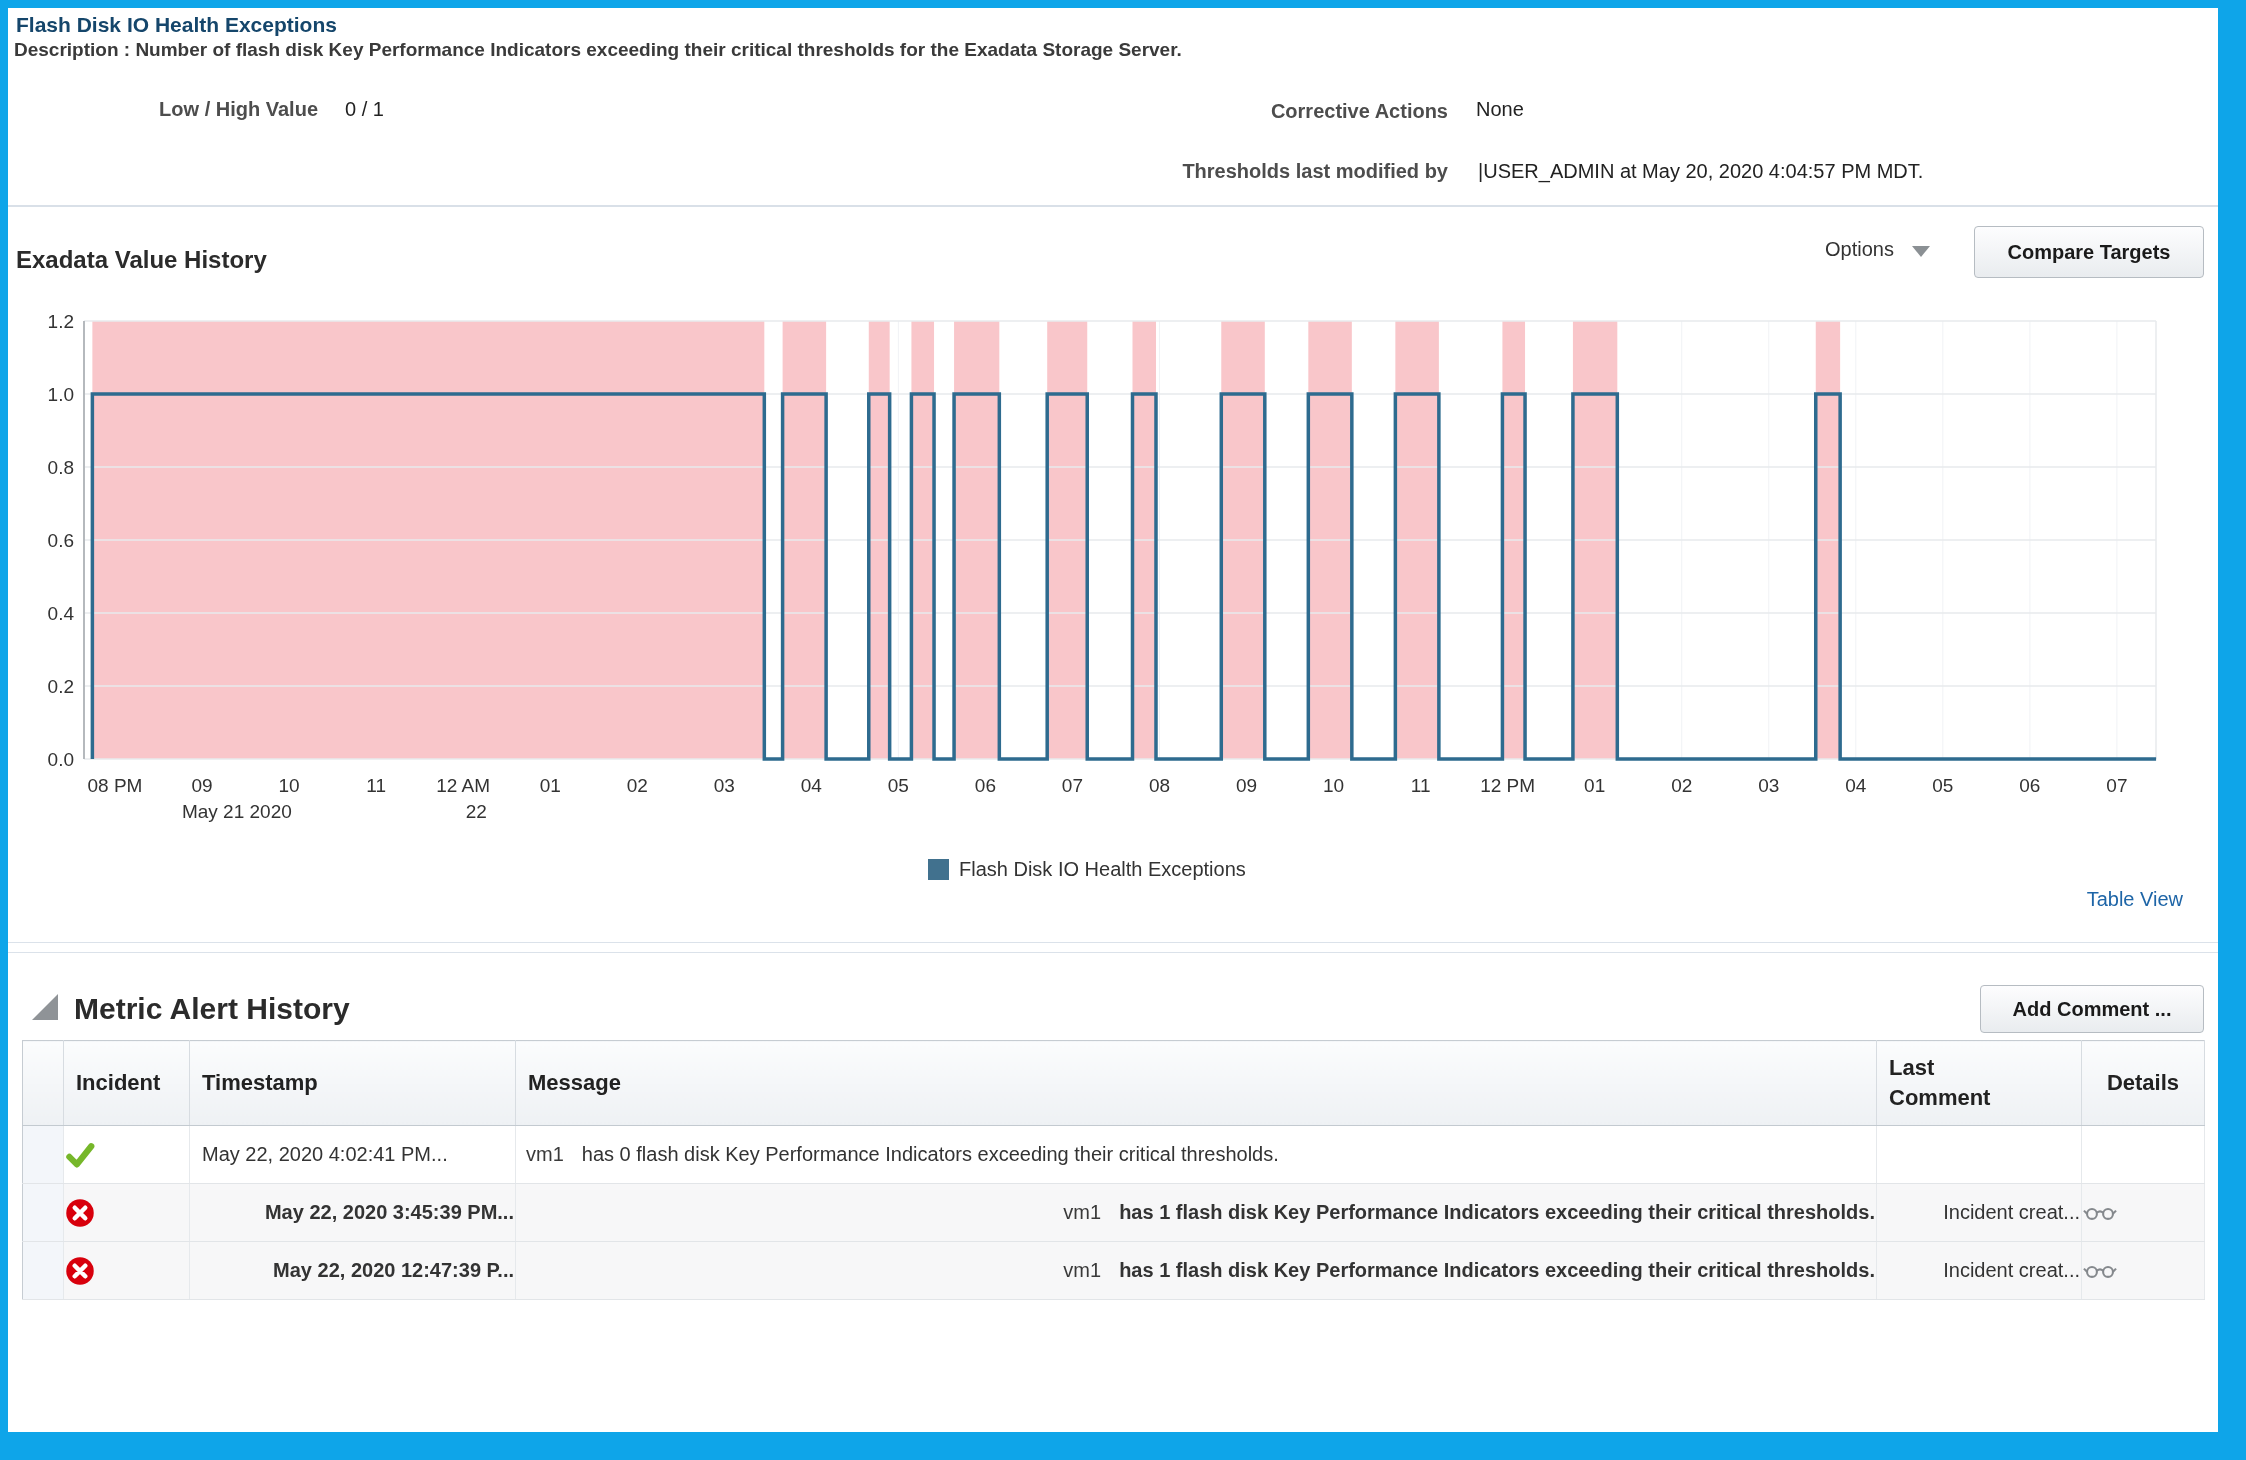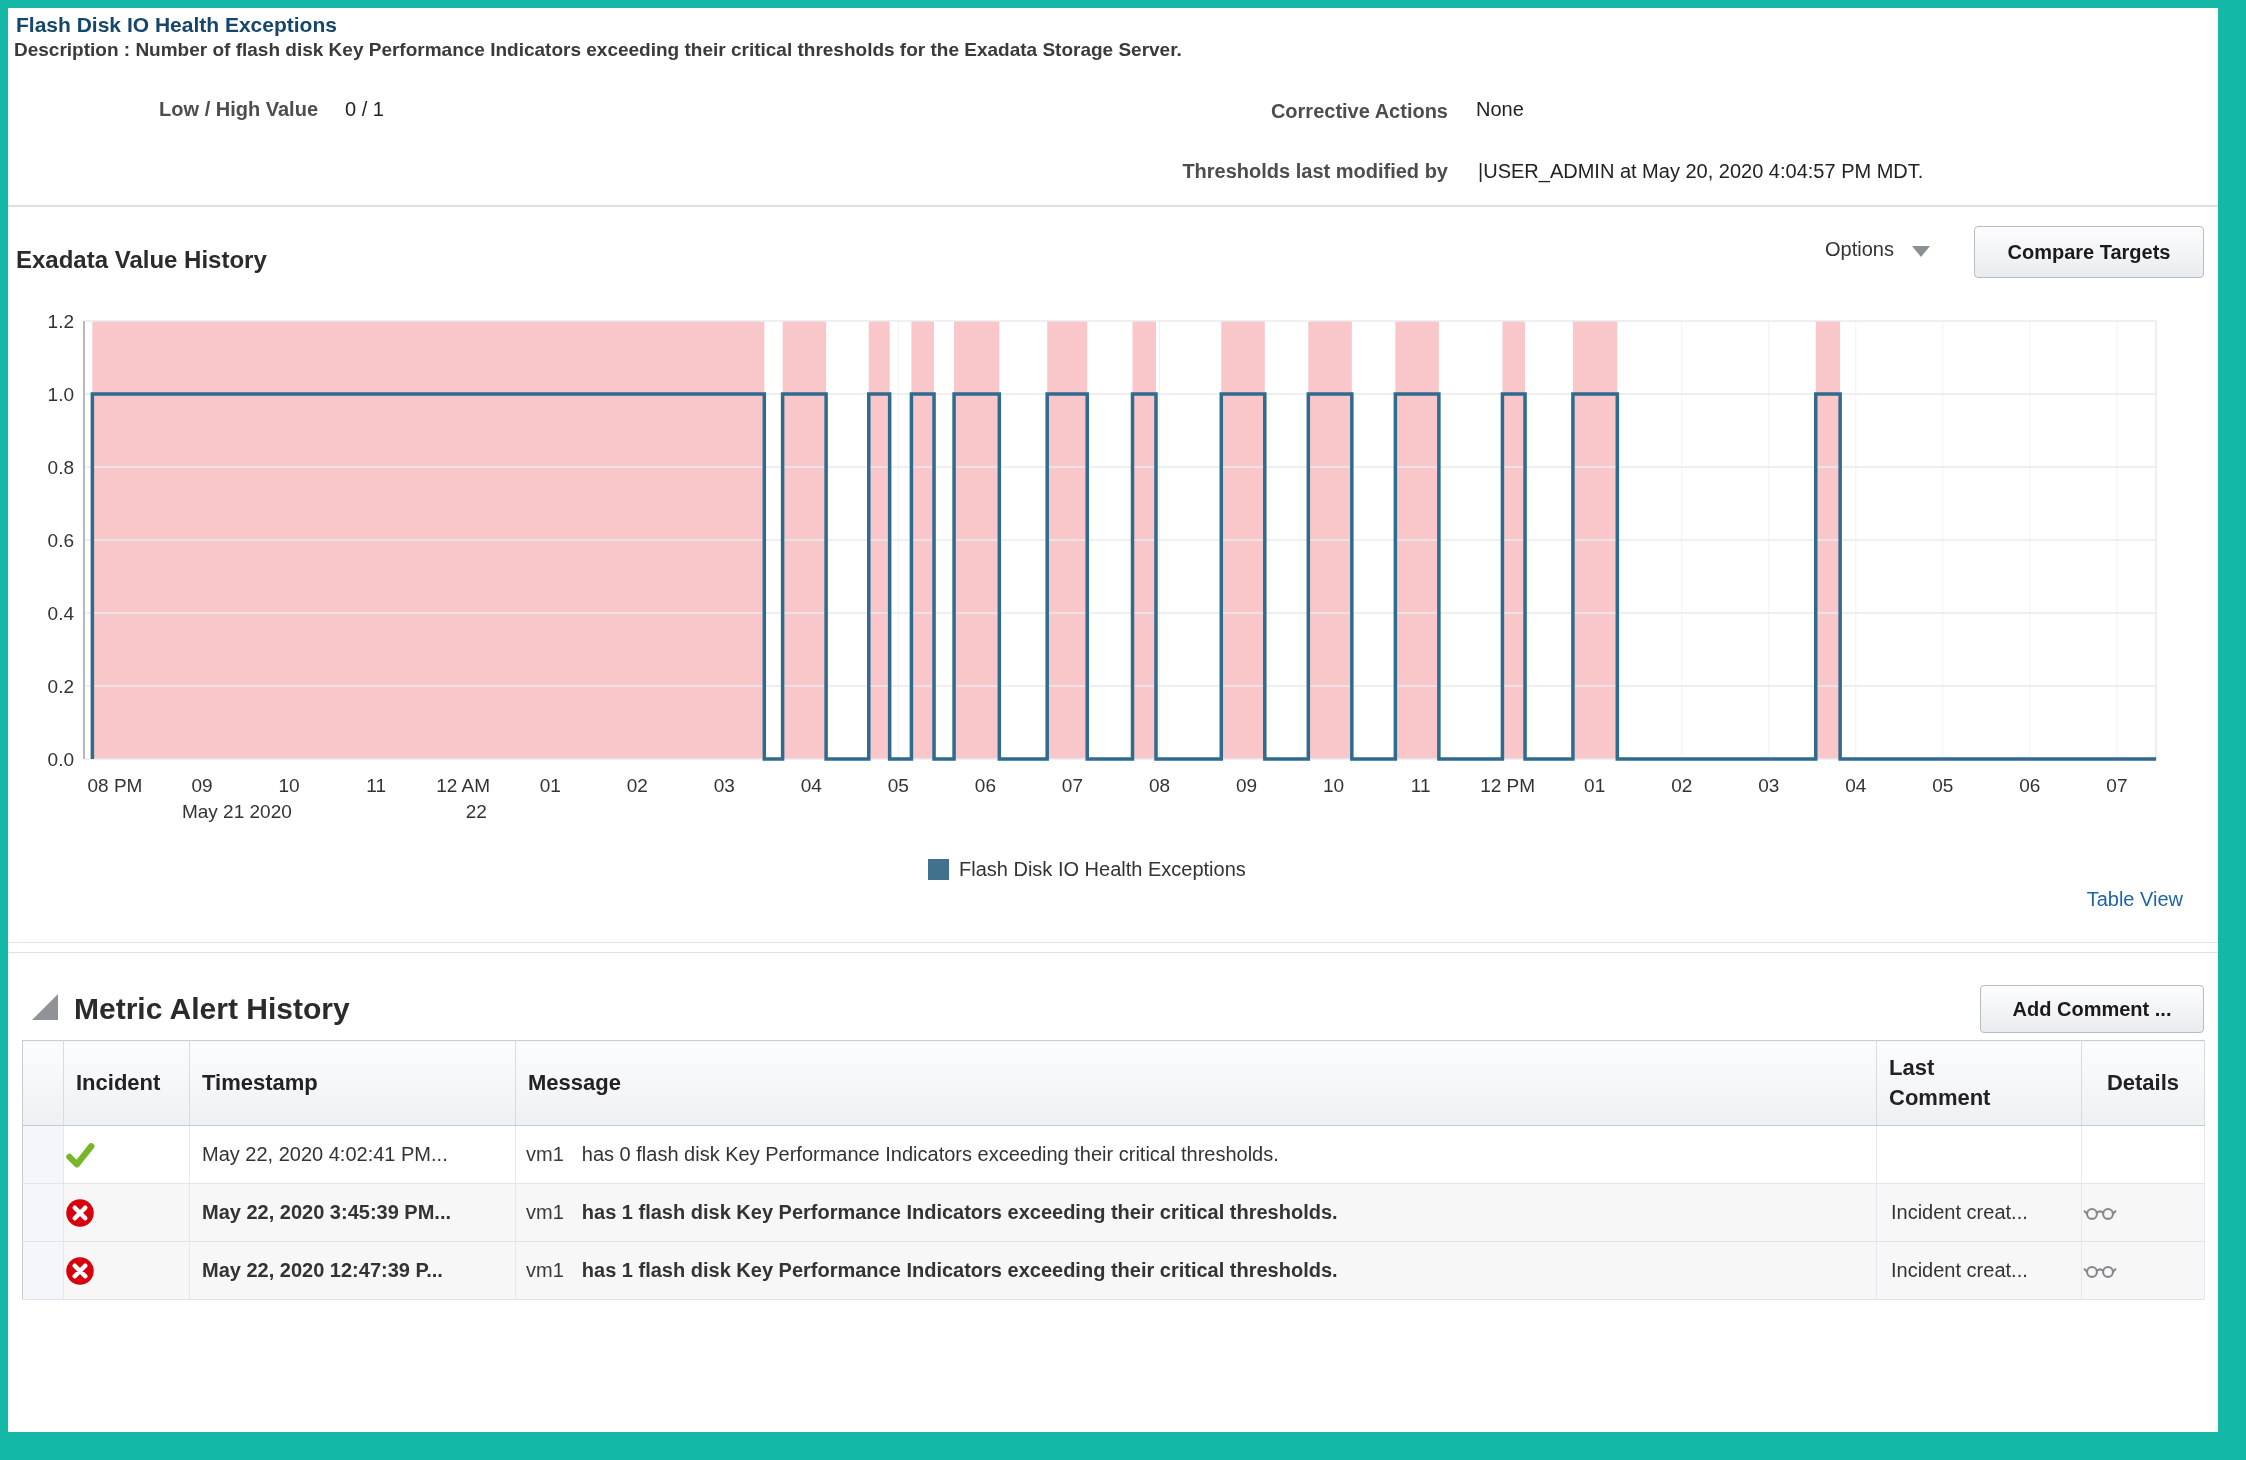--- a/index.html
+++ b/index.html
@@ -1,16 +1,16 @@
 <!DOCTYPE html>
 <html><head>
 <meta charset="utf-8">
 <style>
   html,body{margin:0;padding:0;background:#6e6e6e;}
-  .screen{position:relative;width:2246px;height:1460px;background:#14b8a6;overflow:hidden;
+  .screen{position:relative;width:2246px;height:1460px;background:#0ea5e9;overflow:hidden;
           font-family:"Liberation Sans",sans-serif;color:#333;}
   .content{position:absolute;left:8px;top:8px;width:2210px;height:1424px;background:#ffffff;}
   .abs{position:absolute;}
   .page-title{font-size:21px;font-weight:bold;color:#15466B;}
   .page-desc{font-size:19px;color:#3a3a3a;font-weight:bold;}
   .flabel{font-size:20px;font-weight:bold;color:#4d4d4d;text-align:right;}
   .fvalue{font-size:20px;color:#222;}
   .hr1{height:2px;background:#d9e0e8;left:0;width:2210px;}
   .hr2{height:1px;background:#dbe2ea;left:0;width:2210px;}
   .section-title{font-size:24px;font-weight:bold;color:#2b2b2b;}
@@ -27,21 +27,21 @@
   
   table.alert{border-collapse:collapse;table-layout:fixed;width:2182px;background:#fff;}
   table.alert td,table.alert th{box-sizing:border-box;border-right:1px solid #e6e9ec;
       border-bottom:1px solid #e2e5e8;font-size:20px;color:#333;overflow:hidden;white-space:nowrap;}
   table.alert{border:1px solid #c6ccd2;}
   table.alert thead th{background:linear-gradient(#fbfcfd,#eef1f4);border-right:1px solid #d7dce1;
       border-bottom:1px solid #c3cad0;font-size:22px;color:#222;text-align:left;
       vertical-align:middle;padding:6px 12px;}
   table.alert thead th.center{text-align:center;}
   td.rowhead,th.rowhead{background:#f3f6fa;border-right:1px solid #d9dee3;}
-  tr.critical td{background:#f7f7f8;}
+  tr.critical td{background:#f7f7f8;text-align:right;}
   tr.critical td.rowhead{background:#f3f6fa;}
   tr.critical .ts,tr.critical .msg-text{font-weight:bold;}
   td.sev{text-align:center;vertical-align:middle;}
   td.ts-cell{padding-left:12px;}
   td.msg-cell{padding-left:10px;}
   td.lc-cell{padding-left:14px;}
   td.det-cell{text-align:center;vertical-align:middle;}
   .target{display:inline-block;color:#3a3a3a;}
   .msg-text{display:inline-block;margin-left:18px;}
   .wrap2{display:inline-block;max-width:115px;white-space:normal;line-height:1.35;}

